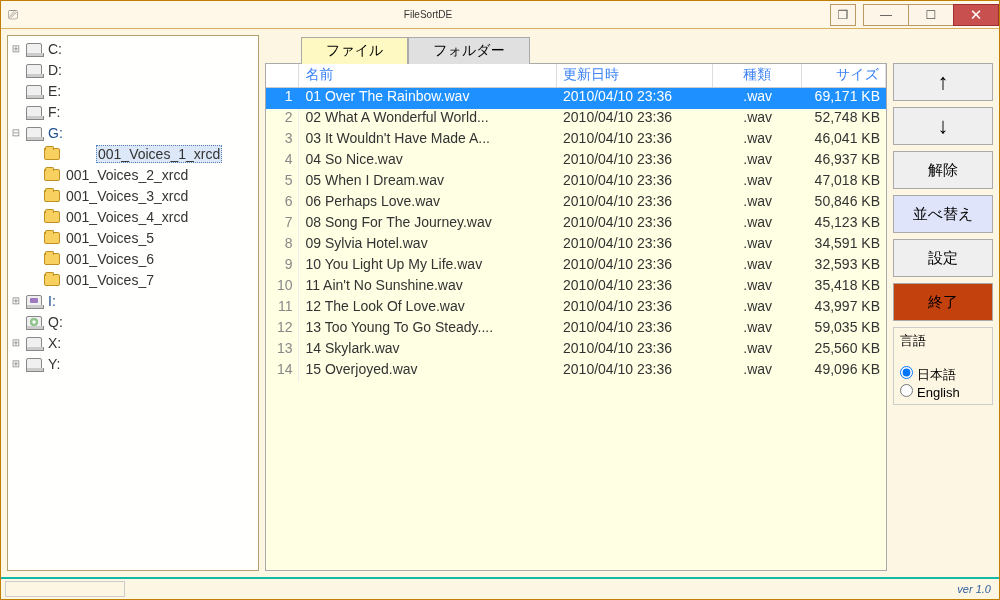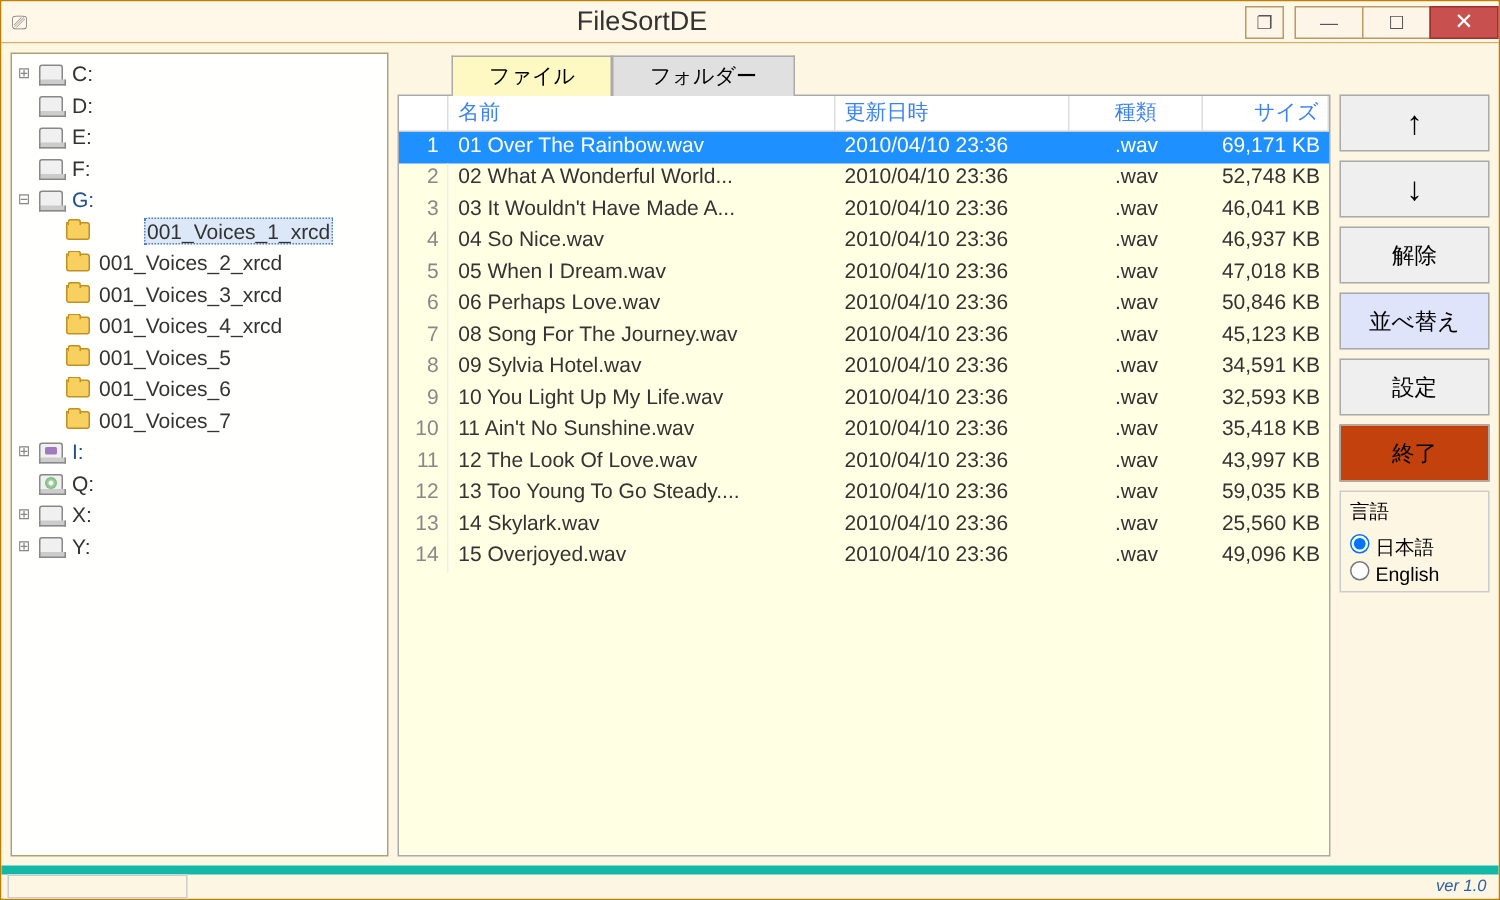--- a/index.html
+++ b/index.html
@@ -1,20 +1,20 @@
 <!DOCTYPE html>
 <html><head>
 <meta charset="utf-8">
 <style>
 * { box-sizing: border-box; font-family: "Meiryo", "Segoe UI", sans-serif; }
 body { margin: 0; padding: 0; width: 1000px; height: 600px; overflow: hidden; background: #fff; }
 .window { width: 1000px; height: 600px; display: flex; flex-direction: column; border: 1px solid #c07f00; }
 .titlebar { height: 28px; background: linear-gradient(#fff7e8, #fff7e8); border-bottom: 1px solid #d8b060; display: flex; align-items: center; color: #555; }
 .titlebar .ticon { width: 24px; text-align: center; font-size: 13px; color: #777; }
-.titlebar .title { flex: 1; text-align: center; font-size: 18px; color: #333; }
+.titlebar .title { flex: 1; text-align: center; font-size: 10px; color: #333; }
 .titlebar .wbtns { display: flex; }
 .titlebar .wb { width: 46px; height: 22px; border: 1px solid #b99a62; margin-left: -1px; text-align: center; font-size: 12px; line-height: 20px; cursor: pointer; background: #fdf6e8; }
 .titlebar .wb.ic { width: 26px; margin-right: 8px; }
 .titlebar .wb.close { background: #c8504f; color: #fff; border-color: #a03030; font-size: 15px; }
 .body { flex: 1; display: flex; background: #fdf6e3; padding: 6px; gap: 6px; min-height: 0; }
 .tree { width: 252px; background: #fffffd; border: 1px solid #b0a070; overflow: auto; font-size: 14px; color: #333; padding: 2px 0; }
 .tree-row { display: flex; align-items: center; height: 21px; padding-left: 2px; white-space: nowrap; cursor: pointer; }
 .tree-row .exp { width: 12px; text-align: center; color: #888; font-size: 10px; }
 .tree-row .exp.none { visibility: hidden; }
 .ind1 { margin-left: 0; }
@@ -46,24 +46,24 @@
 .c-date { width: 160px; }
 .c-type { width: 66px; margin-left: 24px; }
 .c-size { width: 86px; text-align: right; }
 
 .side { width: 100px; display: flex; flex-direction: column; gap: 6px; padding-top: 28px; }
 .btn { height: 38px; border: 1px solid #aaa; background: #efefef; font-size: 15px; display: flex; align-items: center; justify-content: center; cursor: pointer; }
 .btn.arrow { font-size: 22px; font-weight: bold; }
 .btn.sort { background: #e0e4fa; }
 .btn.exit { background: #c2410c; }
 .lang { border: 1px solid #ccc; padding: 4px 6px; font-size: 13px; background: #fdf6e3; }
-.lang .lt { margin-bottom: 6px; }
+.lang .lt { margin-bottom: 16px; }
 .lang label { display: block; font-size: 13px; cursor: pointer; }
 
-.status { height: 22px; border-top: 6px solid #14b8a6; background: #fdf6e3; display: flex; align-items: center; font-size: 11px; }
+.status { height: 22px; border-top: 2px solid #14b8a6; background: #fdf6e3; display: flex; align-items: center; font-size: 11px; }
 .status .slot { width: 120px; height: 16px; border: 1px solid #ccc; margin-left: 4px; background: #fdf6e3; }
 .status .ver { margin-left: auto; margin-right: 8px; color: #3060a0; font-style: italic; }
 input[type=radio]{ margin: 0 4px 0 0; }
 </style>
 </head>
 <body>
 
 <div class="window">
 
   <div class="titlebar">

